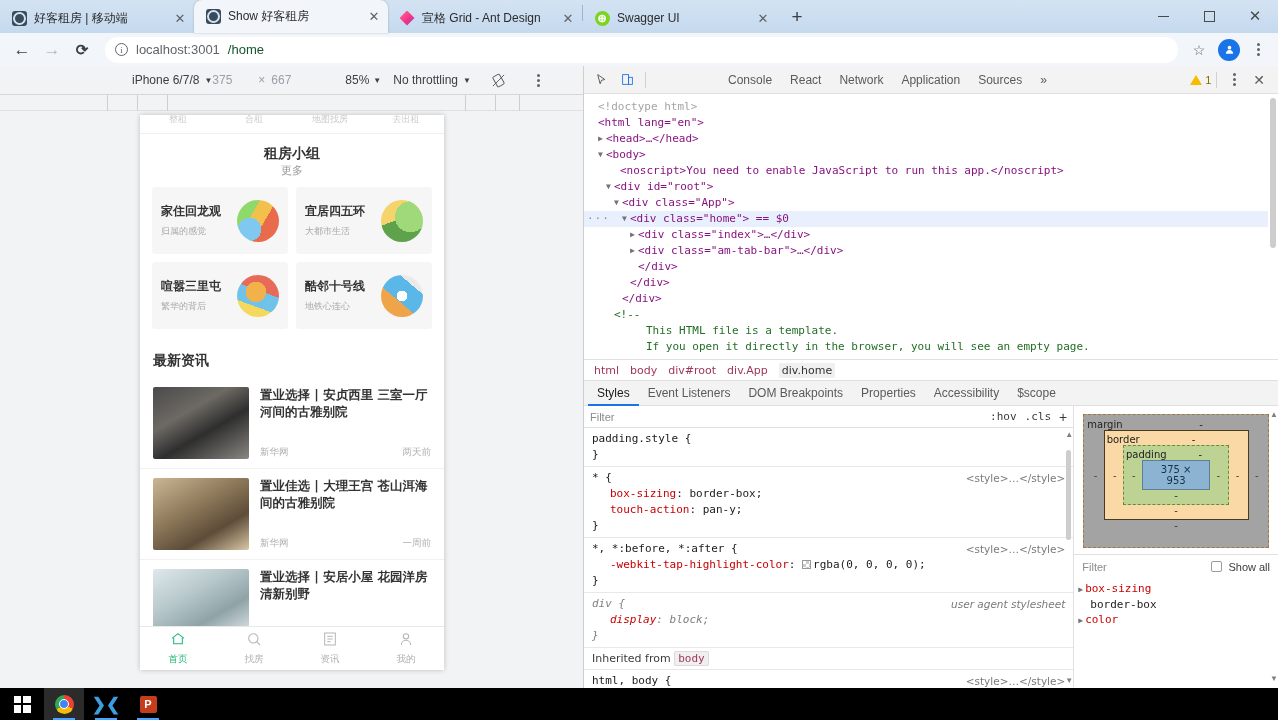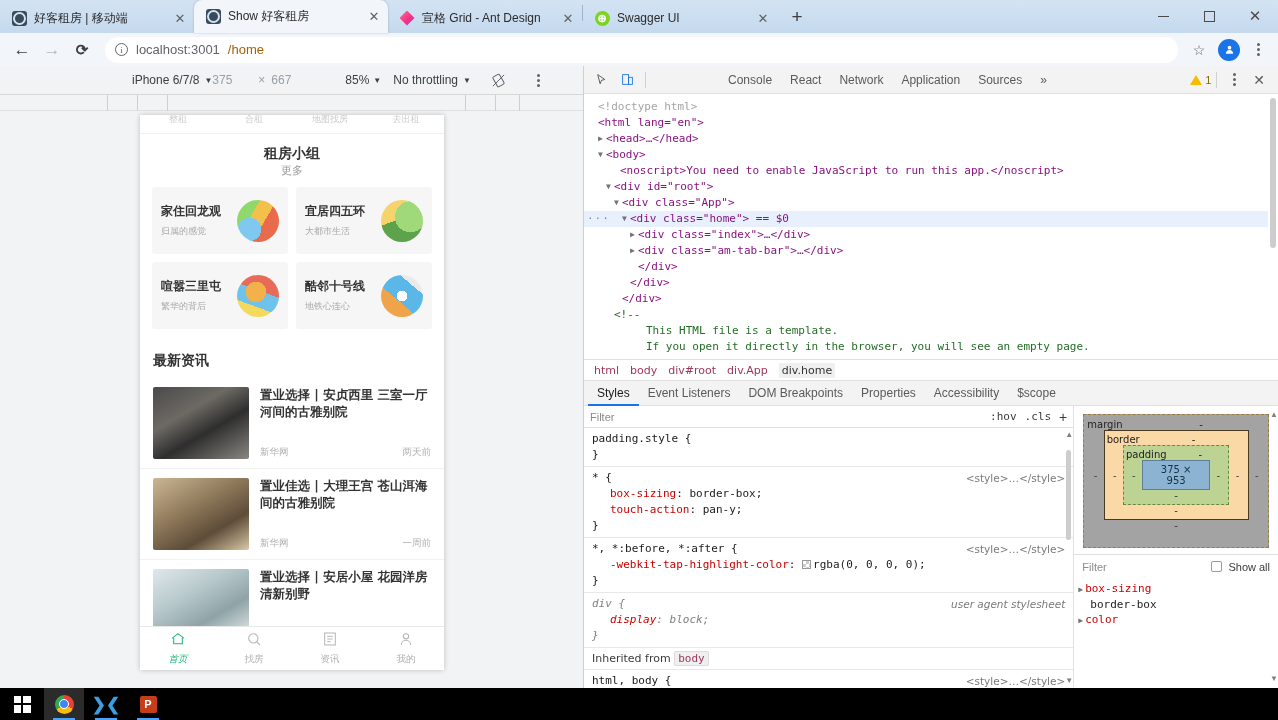--- a/index.html
+++ b/index.html
@@ -104,21 +104,21 @@
     font-size: 13px; color: #202124;
   }
   .info-icon {
     width: 13px; height: 13px; border-radius: 50%;
     border: 1.2px solid #5f6368; color: #5f6368;
     font-size: 9px; display: flex; align-items: center;
     justify-content: center; font-family: "Liberation Serif", serif;
     flex: 0 0 13px;
   }
   .url-host { color: #5f6368; }
-  .url-path { color: #a16207; }
+  .url-path { color: #14532d; }
   .star {
     width: 26px; height: 26px; display: flex; align-items: center;
     justify-content: center; color: #5f6368; font-size: 14px;
   }
   .avatar-btn {
     width: 22px; height: 22px; border-radius: 50%; background: #1a73e8;
     display: flex; align-items: center; justify-content: center;
     color: #fff; font-size: 11px; margin: 0 4px;
   }
   .kebab {
@@ -227,21 +227,21 @@
   .news-meta { display: flex; justify-content: space-between; font-size: 9.5px; color: #b0b0b0; }
   .tabbar {
     position: absolute; bottom: 0; left: 0; right: 0; height: 44px;
     background: #fff; border-top: 1px solid #e8e8e8;
     display: flex; align-items: center;
   }
   .tabbar-item {
     flex: 1; display: flex; flex-direction: column; align-items: center;
     gap: 3px; color: #b0b0b0; font-size: 9.5px;
   }
-  .tabbar-item.sel { color: #21b97a; font-style: italic; }
+  .tabbar-item.sel { color: #21b97a; }
   .tabbar-item .ic { font-size: 15px; line-height: 1; }
 
   
   .devtools {
     position: absolute; top: 66px; left: 583px; width: 695px; height: 622px;
     background: #ffffff; border-left: 1px solid #cfcfcf;
     font-family: "Liberation Sans", sans-serif;
   }
   .dt-tabs {
     height: 28px; display: flex; align-items: center;

